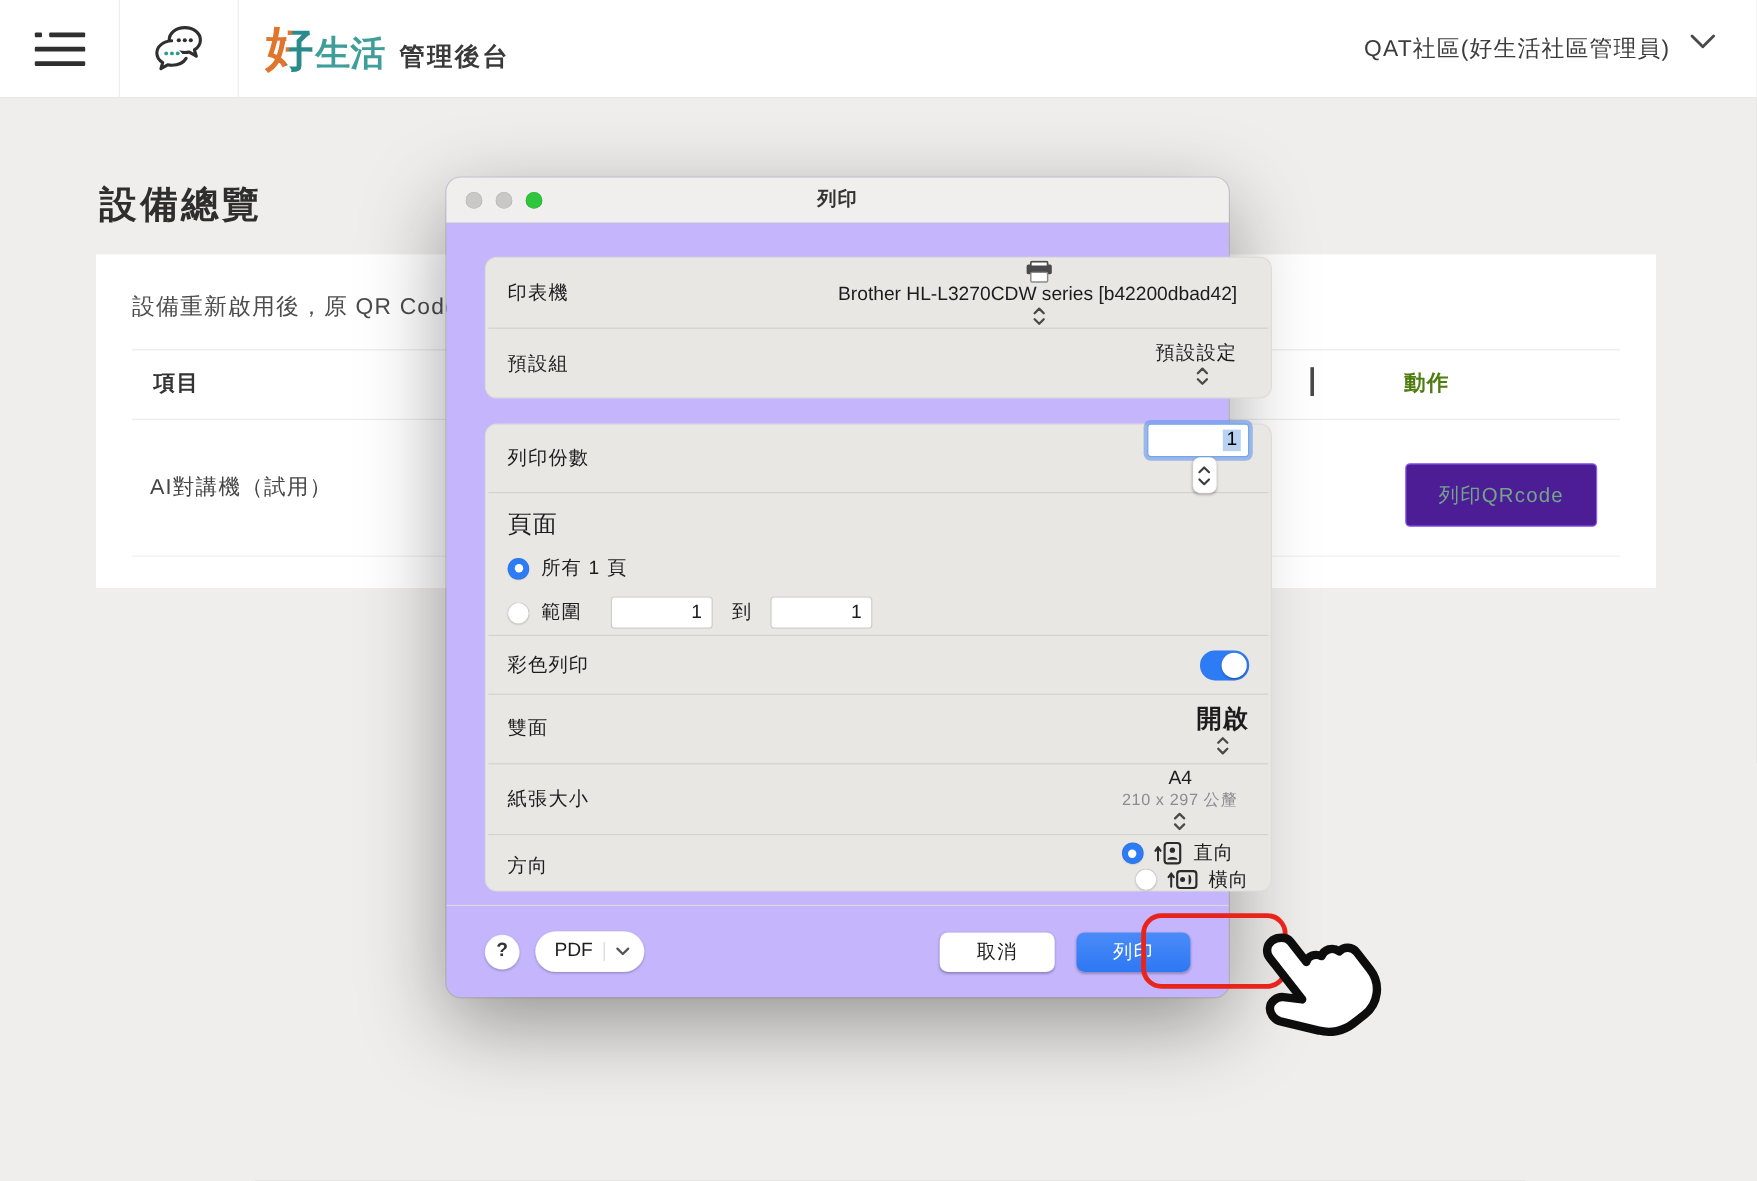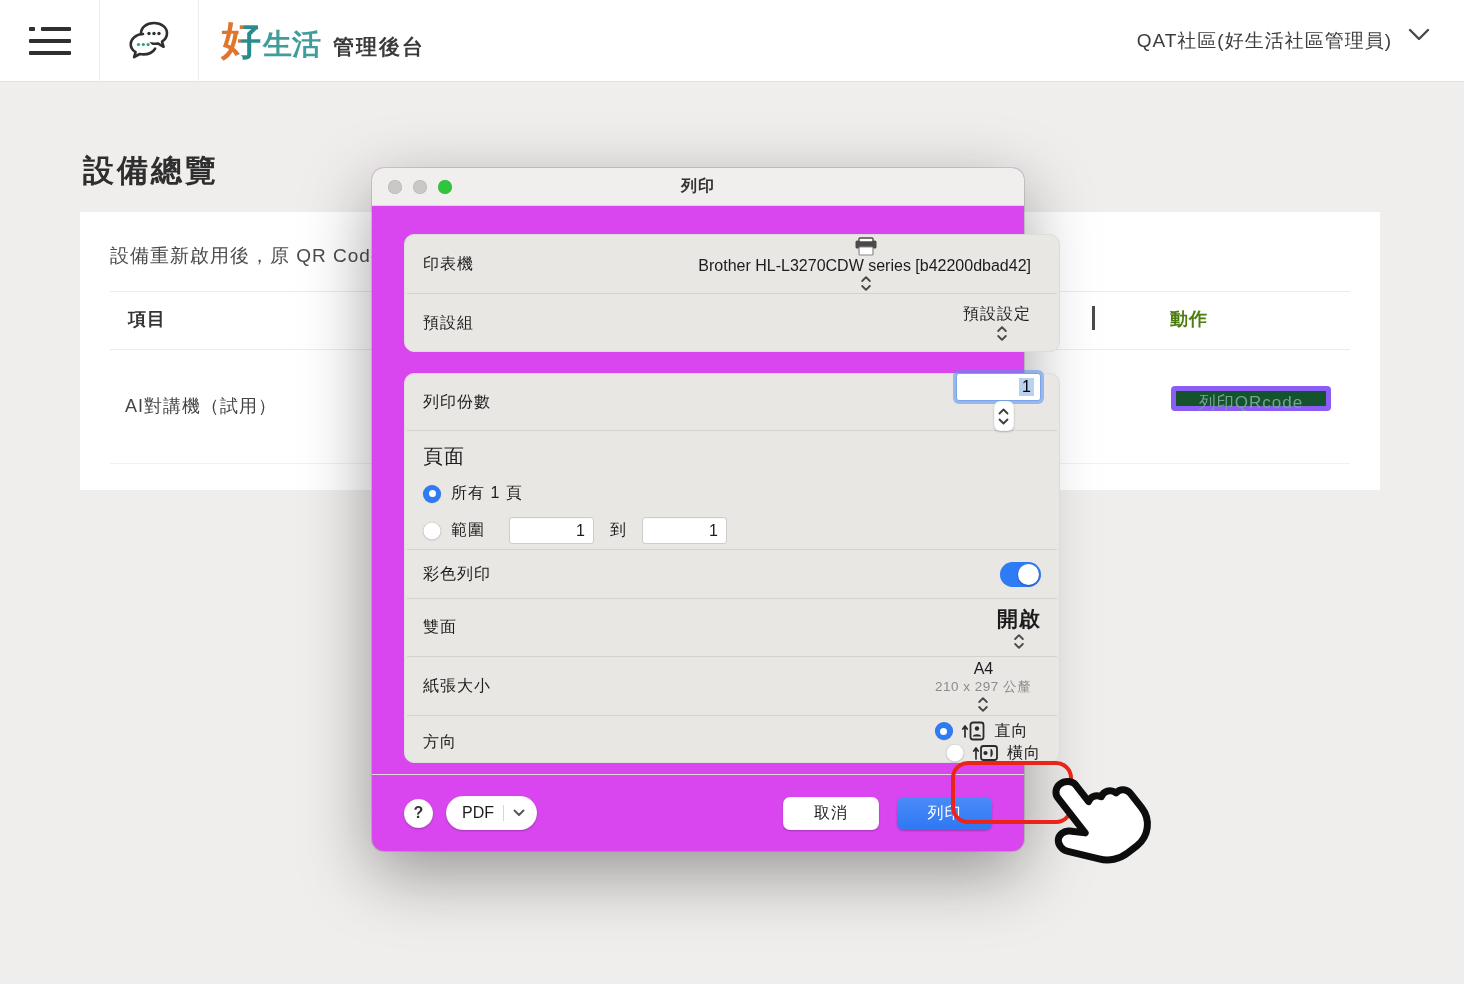--- a/index.html
+++ b/index.html
@@ -28,28 +28,28 @@
 
   
   .page-title { position:absolute; left:83px; top:150px; font-size:31px; font-weight:bold; color:#2e2e2e; letter-spacing:3px; }
   .card { position:absolute; left:80px; top:212px; width:1300px; height:278px; background:#ffffff; }
   .notice { position:absolute; left:30px; top:31px; font-size:19px; color:#4c4c4c; letter-spacing:1px; }
   .card .div1 { position:absolute; left:30px; right:30px; top:79px; height:1px; background:#ececec; }
   .th-item { position:absolute; left:48px; top:95px; font-size:18px; font-weight:bold; color:#333; letter-spacing:1px; }
   .th-action { position:absolute; left:1090px; top:95px; font-size:18px; font-weight:bold; color:#4d7c0f; letter-spacing:1px; }
   .card .div2 { position:absolute; left:30px; right:30px; top:137px; height:1px; background:#ececec; }
   .td-item { position:absolute; left:45px; top:182px; font-size:18px; color:#444; letter-spacing:1px; }
-  .qr-btn { position:absolute; left:1091px; top:174px; width:160px; height:25px; background:#14532d;
-            border:5px solid #8b5cf6; border-radius:4px; color:#73a58c; font-size:17px; letter-spacing:1px; cursor:pointer;
+  .qr-btn { position:absolute; left:1091px; top:174px; width:160px; height:53px; background:#4c1d95;
+            border:1px solid #8b5cf6; border-radius:4px; color:#73a58c; font-size:17px; letter-spacing:1px; cursor:pointer;
             font-family:inherit; }
   .card .div3 { position:absolute; left:30px; right:30px; top:251px; height:1px; background:#f1f1f1; }
   .clipped-glyph { position:absolute; left:1092px; top:306px; width:3px; height:24px; background:#4a4a4a; }
 
   
-  .dialog { position:absolute; left:372px; top:168px; width:652px; height:683px; background:#d946ef;
+  .dialog { position:absolute; left:372px; top:148px; width:652px; height:683px; background:#c4b5fd;
             border-radius:12px; box-shadow:0 22px 70px rgba(0,0,0,.38), 0 0 0 1px rgba(0,0,0,.12); }
   .titlebar { position:absolute; top:0; left:0; width:100%; height:38px; background:#f1efee;
               border-bottom:1px solid #dbd9d6; border-radius:12px 12px 0 0;
               display:flex; align-items:center; justify-content:center; }
   .lights { position:absolute; left:16px; top:0; height:38px; display:flex; align-items:center; gap:11px; }
   .light { width:14px; height:14px; border-radius:50%; cursor:pointer; }
   .light.gray  { background:#c9c8c6; box-shadow:inset 0 0 0 .5px rgba(0,0,0,.12); }
   .light.green { background:#2fc63e; box-shadow:inset 0 0 0 .5px rgba(0,0,0,.15); }
   .dlg-title { font-size:16px; font-weight:bold; color:#333; letter-spacing:1px; }
 

